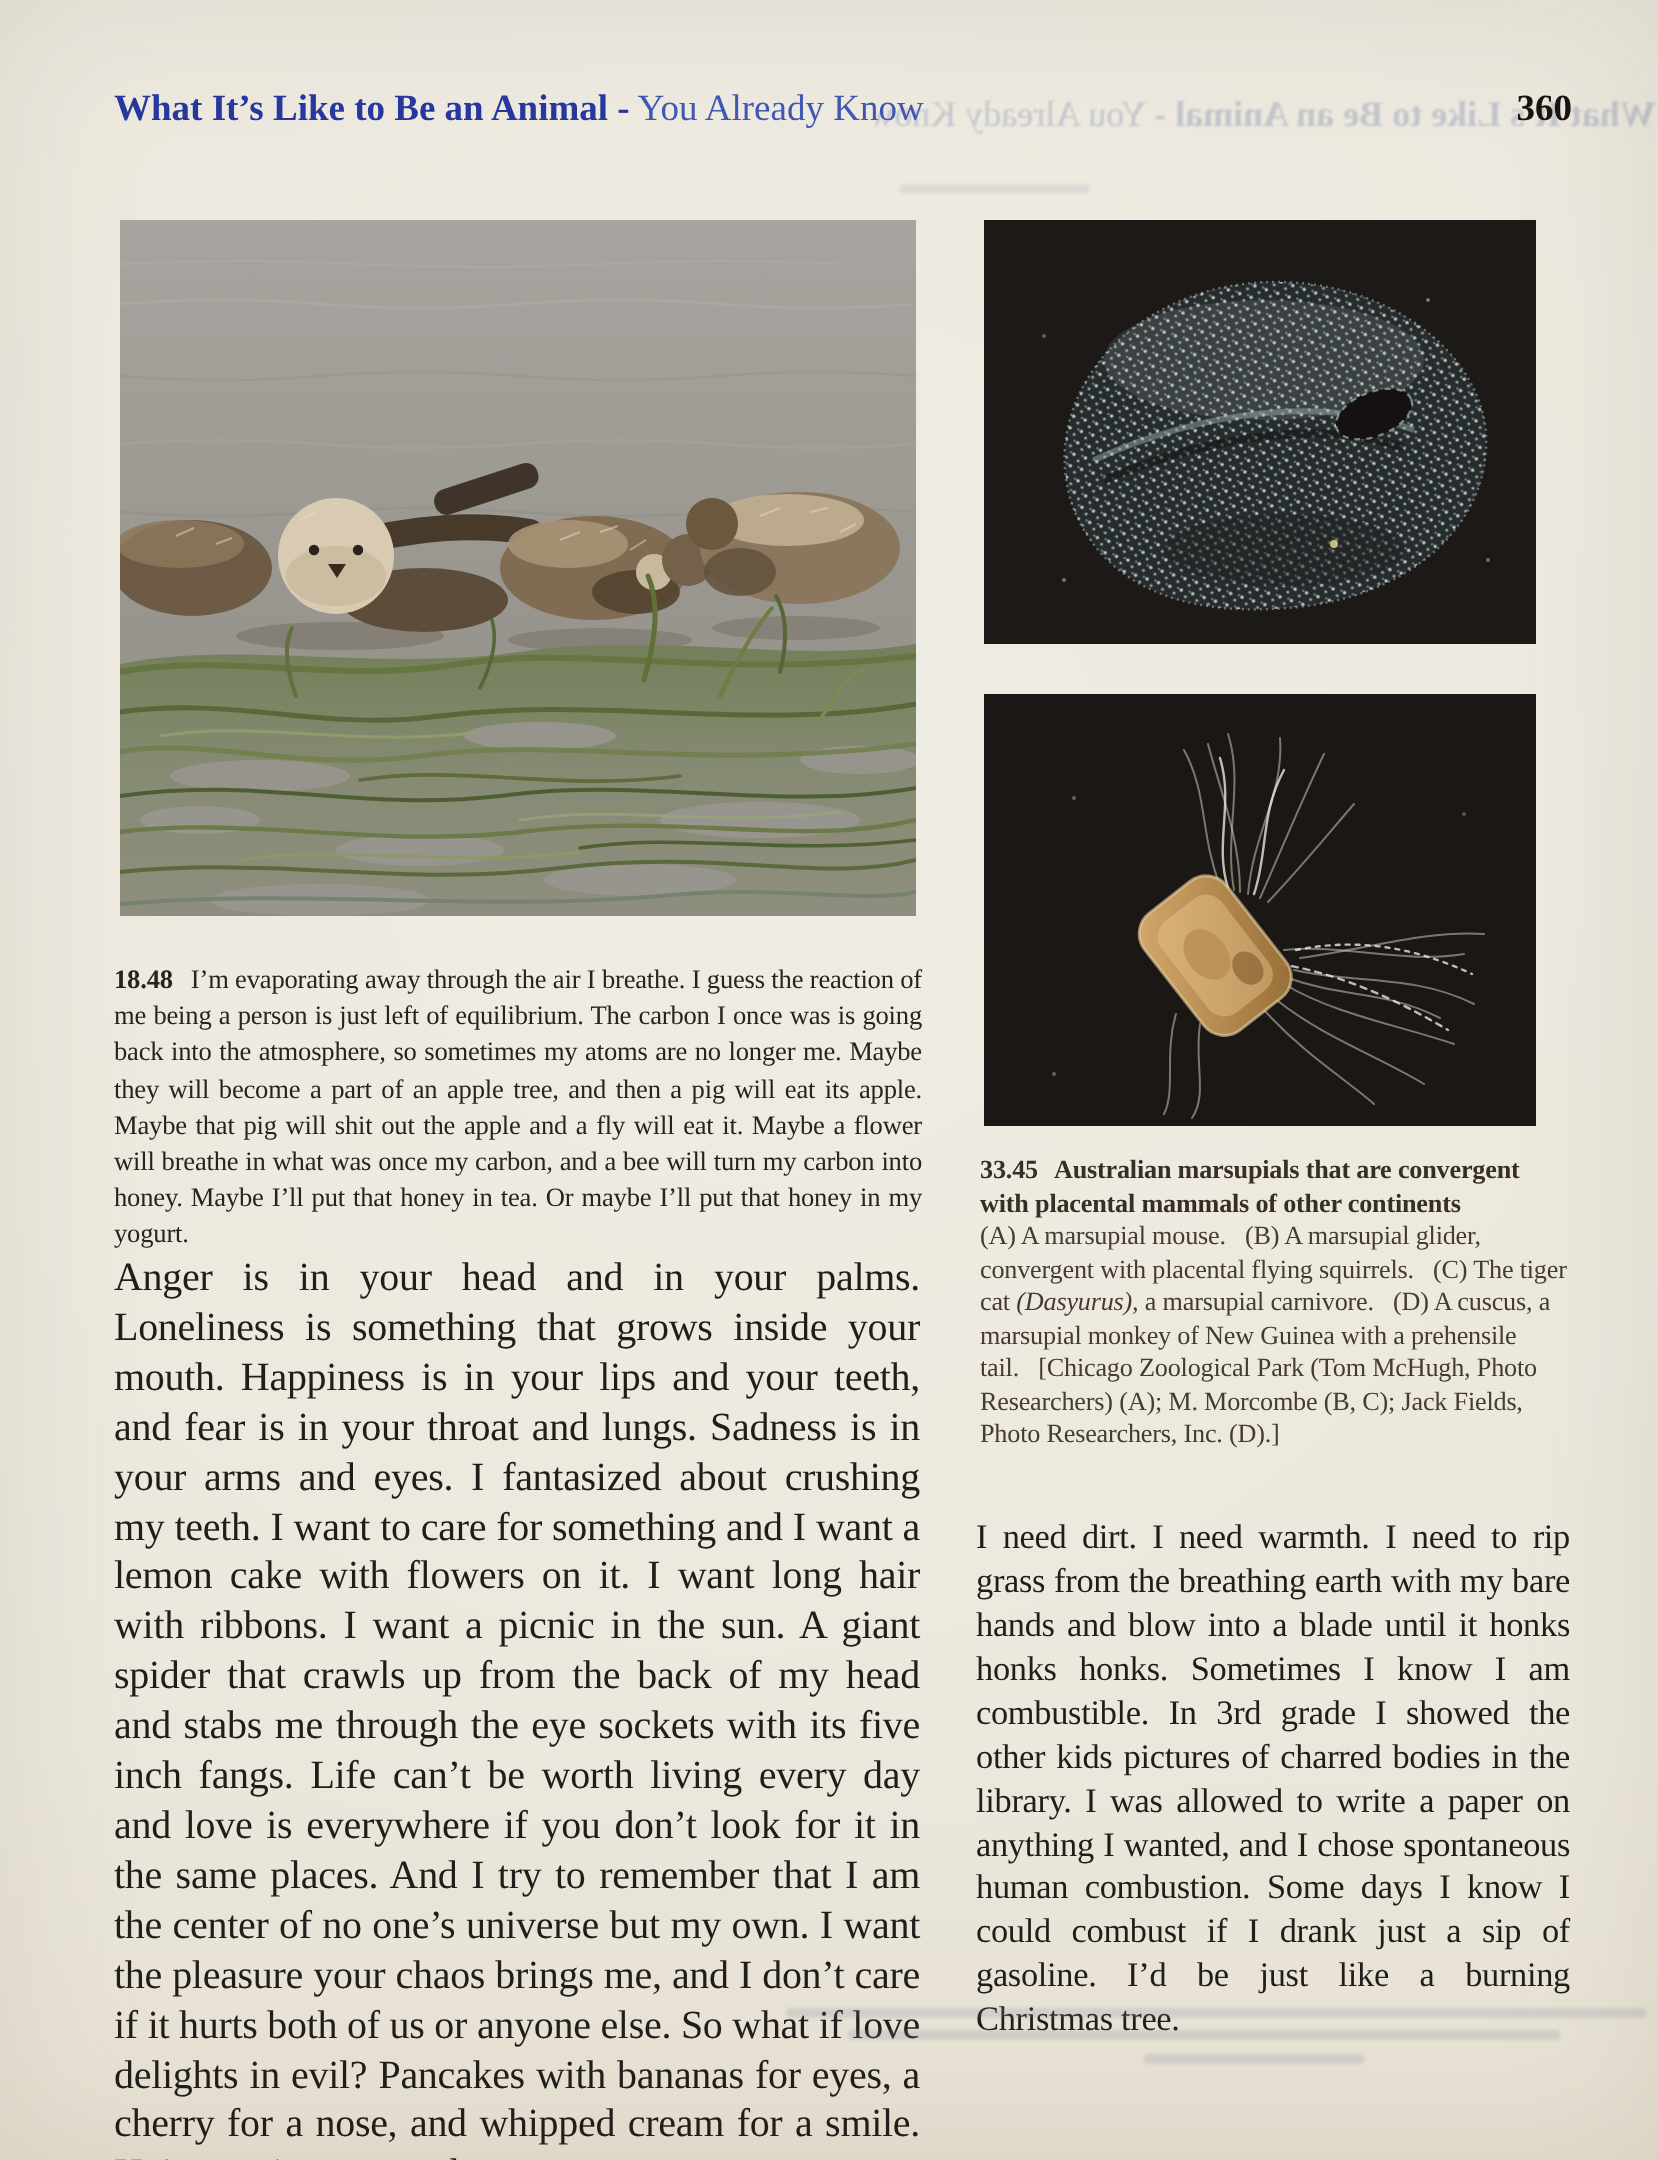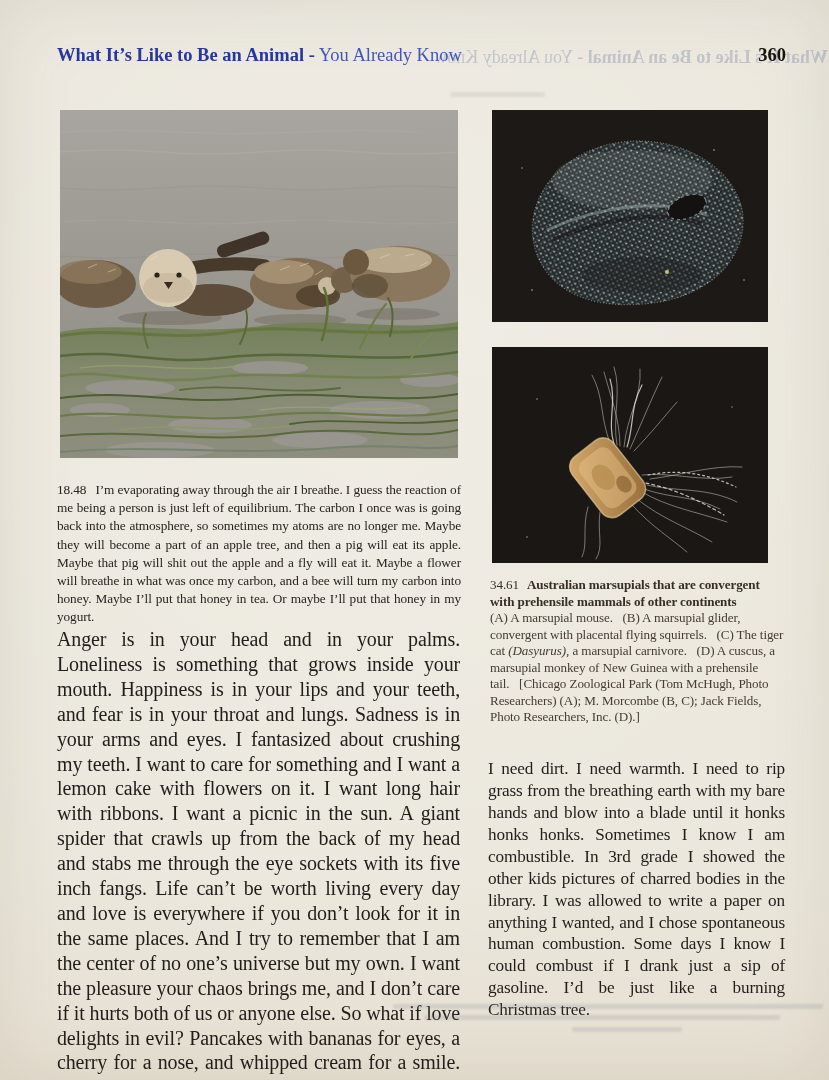--- a/index.html
+++ b/index.html
@@ -27,21 +27,21 @@
   
   .photo{position:absolute;display:block;}
   #otter-photo{left:60px;top:110px;width:398px;height:348px;}
   #egg-photo{left:492px;top:110px;width:276px;height:212px;}
   #jelly-photo{left:492px;top:347px;width:276px;height:216px;}
   
   .caption-otter{
     position:absolute;left:57px;top:468px;width:404px;
     font-size:13.3px;line-height:18.1px;color:#28231f;text-align:justify;letter-spacing:-0.1px;
   }
-  .cap-label{font-weight:normal;margin-right:9px;margin-top:20px;}
+  .cap-label{font-weight:bold;margin-right:9px;margin-top:20px;}
   .caption-marsupial{
     position:absolute;left:490px;top:577px;width:296px;
     font-size:13.1px;line-height:16.5px;color:#453b31;letter-spacing:-0.1px;
   }
   .cap-head{font-weight:bold;color:#372f26;}
   .cap-head .cap-label{margin-right:8px;}
   
   .body-left{
     position:absolute;left:57px;top:607px;width:403px;
     font-size:20px;line-height:24.9px;color:#211d1a;text-align:justify;letter-spacing:-0.15px;
@@ -234,21 +234,21 @@
     <g fill="#c9d6d8">
       <circle cx="45" cy="52" r="1" opacity="0.4"></circle>
         <circle cx="240" cy="60" r="1" opacity="0.35"></circle>
         <circle cx="35" cy="190" r="1" opacity="0.4"></circle>
     </g>
   </svg>
 
   <p class="caption-otter"><span class="cap-label">18.48</span><span>I’m evaporating away through the air I breathe. I guess the reaction of me being a person is just left of equilibrium. The carbon I once was is going back into the atmosphere, so sometimes my atoms are no longer me. Maybe they will become a part of an apple tree, and then a pig will eat its apple. Maybe that pig will shit out the apple and a fly will eat it. Maybe a flower will breathe in what was once my carbon, and a bee will turn my carbon into honey. Maybe I’ll put that honey in tea. Or maybe I’ll put that honey in my yogurt.</span></p>
 
   <div class="caption-marsupial">
-    <div class="cap-head"><span class="cap-label">34.61</span><span>Australian marsupials that are convergent with prehensile mammals of other continents</span></div>
+    <div class="cap-head"><span class="cap-label">33.45</span><span>Australian marsupials that are convergent with placental mammals of other continents</span></div>
     <div class="cap-body"><span>(A) A marsupial mouse.  (B) A marsupial glider, convergent with placental flying squirrels.  (C) The tiger cat </span><i>(Dasyurus),</i><span> a marsupial carnivore.  (D) A cuscus, a marsupial monkey of New Guinea with a prehensile tail.  [Chicago Zoological Park (Tom McHugh, Photo Researchers) (A); M. Morcombe (B, C); Jack Fields, Photo Researchers, Inc. (D).]</span></div>
   </div>
 
   <p class="body-left">Anger is in your head and in your palms. Loneliness is something that grows inside your mouth. Happiness is in your lips and your teeth, and fear is in your throat and lungs. Sadness is in your arms and eyes. I fantasized about crushing my teeth. I want to care for something and I want a lemon cake with flowers on it. I want long hair with ribbons. I want a picnic in the sun. A giant spider that crawls up from the back of my head and stabs me through the eye sockets with its five inch fangs. Life can’t be worth living every day and love is everywhere if you don’t look for it in the same places. And I try to remember that I am the center of no one’s universe but my own. I want the pleasure your chaos brings me, and I don’t care if it hurts both of us or anyone else. So what if love delights in evil? Pancakes with bananas for eyes, a cherry for a nose, and whipped cream for a smile. He’s wearing a party hat.</p>
   <p class="body-right">I need dirt. I need warmth. I need to rip grass from the breathing earth with my bare hands and blow into a blade until it honks honks honks. Sometimes I know I am combustible. In 3rd grade I showed the other kids pictures of charred bodies in the library. I was allowed to write a paper on anything I wanted, and I chose spontaneous human combustion. Some days I know I could combust if I drank just a sip of gasoline. I’d be just like a burning Christmas tree.</p>
 
   <div class="ghost-line gl1"></div>
   <div class="ghost-line gl2"></div>
   <div class="ghost-line gl3"></div>
   <div class="ghost-line gl4"></div>

